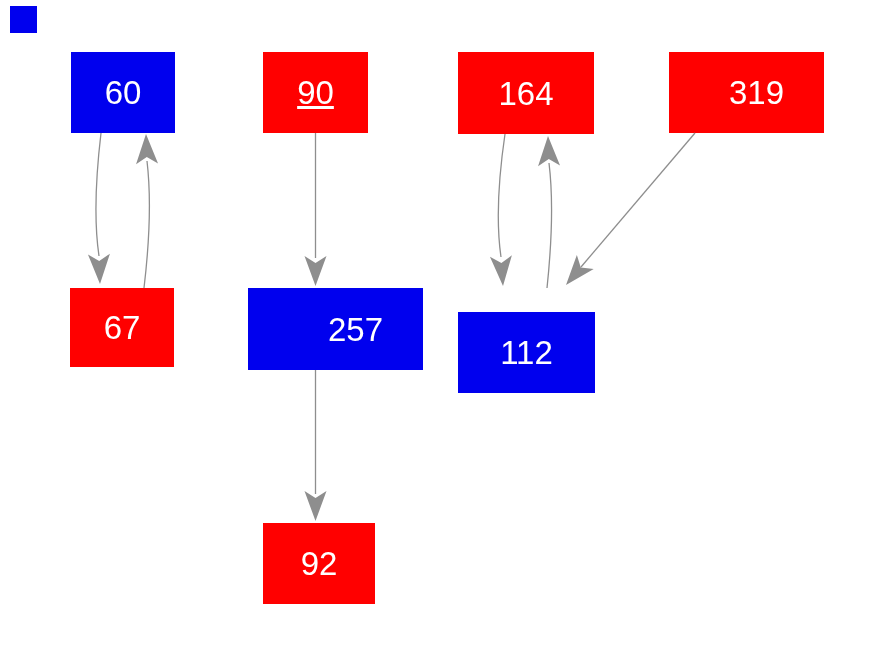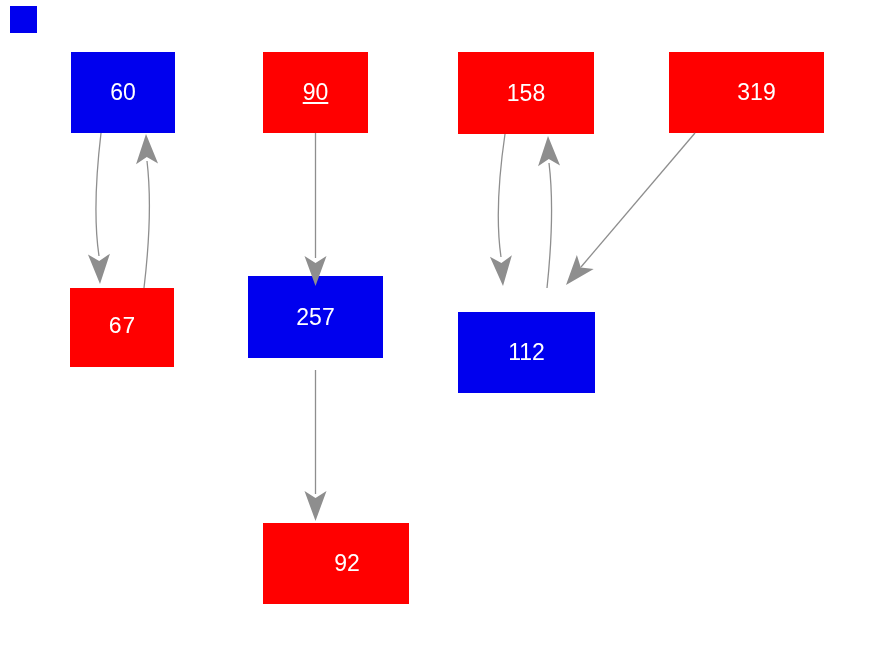--- a/index.html
+++ b/index.html
@@ -14,21 +14,21 @@
     height: 656px;
     background: #ffffff;
     overflow: hidden;
   }
   .node {
     position: absolute;
     display: flex;
     align-items: center;
     justify-content: center;
     color: #ffffff;
-    font-size: 23px;
+    font-size: 33px;
     line-height: 1;
     user-select: none;
     cursor: default;
   }
   .corner-square {
     position: absolute;
   }
   svg.edges {
     position: absolute;
     left: 0;
@@ -46,35 +46,35 @@
 <div class="stage" style="width: 875px; height: 656px; background: rgb(255, 255, 255);">
   <div class="corner-square" style="left: 10px; top: 6px; width: 27px; height: 27px; background: rgb(0, 0, 238);"></div>
   <div id="nodes-layer">
       <div class="node" style="left: 71px; top: 52px; width: 104px; height: 81px; background: rgb(0, 0, 238); color: rgb(255, 255, 255);">
         <span>60</span>
       </div>
       <div class="node" style="left: 263px; top: 52px; width: 105px; height: 81px; background: rgb(255, 0, 0); color: rgb(255, 255, 255); text-decoration: underline;">
         <span>90</span>
       </div>
       <div class="node" style="left: 458px; top: 52px; width: 136px; height: 82px; background: rgb(255, 0, 0); color: rgb(255, 255, 255);">
-        <span>158</span>
+        <span>164</span>
       </div>
       <div class="node" style="left: 669px; top: 52px; width: 135px; height: 81px; background: rgb(255, 0, 0); color: rgb(255, 255, 255); padding-left: 20px;">
         <span>319</span>
       </div>
-      <div class="node" style="left: 70px; top: 288px; width: 104px; height: 79px; background: rgb(255, 0, 0); color: rgb(255, 255, 255); font-family: Liberation Mono, monospace;">
+      <div class="node" style="left: 70px; top: 288px; width: 104px; height: 79px; background: rgb(255, 0, 0); color: rgb(255, 255, 255);">
         <span>67</span>
       </div>
-      <div class="node" style="left: 248px; top: 276px; width: 135px; height: 82px; background: rgb(0, 0, 238); color: rgb(255, 255, 255);">
+      <div class="node" style="left: 248px; top: 288px; width: 135px; height: 82px; background: rgb(0, 0, 238); color: rgb(255, 255, 255); padding-left: 40px;">
         <span>257</span>
       </div>
       <div class="node" style="left: 458px; top: 288px; width: 137px; height: 81px; background: rgb(0, 0, 238); color: rgb(255, 255, 255); margin-top: 24px;">
         <span>112</span>
       </div>
-      <div class="node" style="left: 263px; top: 523px; width: 124px; height: 81px; background: rgb(255, 0, 0); color: rgb(255, 255, 255); padding-left: 22px;">
+      <div class="node" style="left: 263px; top: 523px; width: 112px; height: 81px; background: rgb(255, 0, 0); color: rgb(255, 255, 255);">
         <span>92</span>
       </div>
     </div>
   <svg class="edges" id="edges-layer" width="875" height="656">
       <g>
         <path d="M101,133 Q92,209 99,256" stroke="#8e8e8e"></path>
         <polygon points="0,0 -11,-30 0,-23 11,-30" fill="#8e8e8e" transform="translate(100,284) rotate(-2)"></polygon>
       </g>
       <g>
         <path d="M144,288 Q153,212 147,161" stroke="#8e8e8e"></path>

